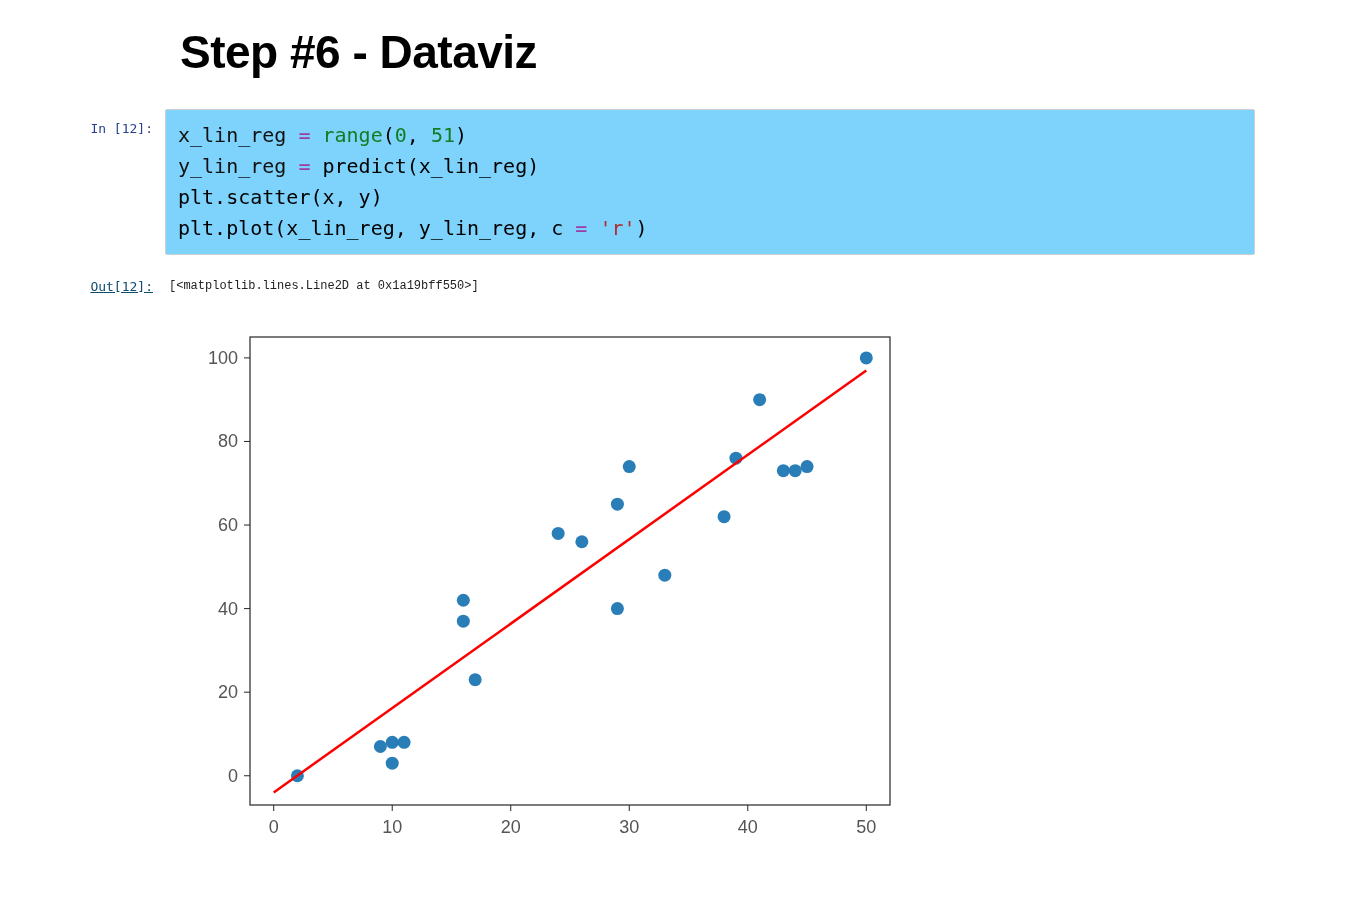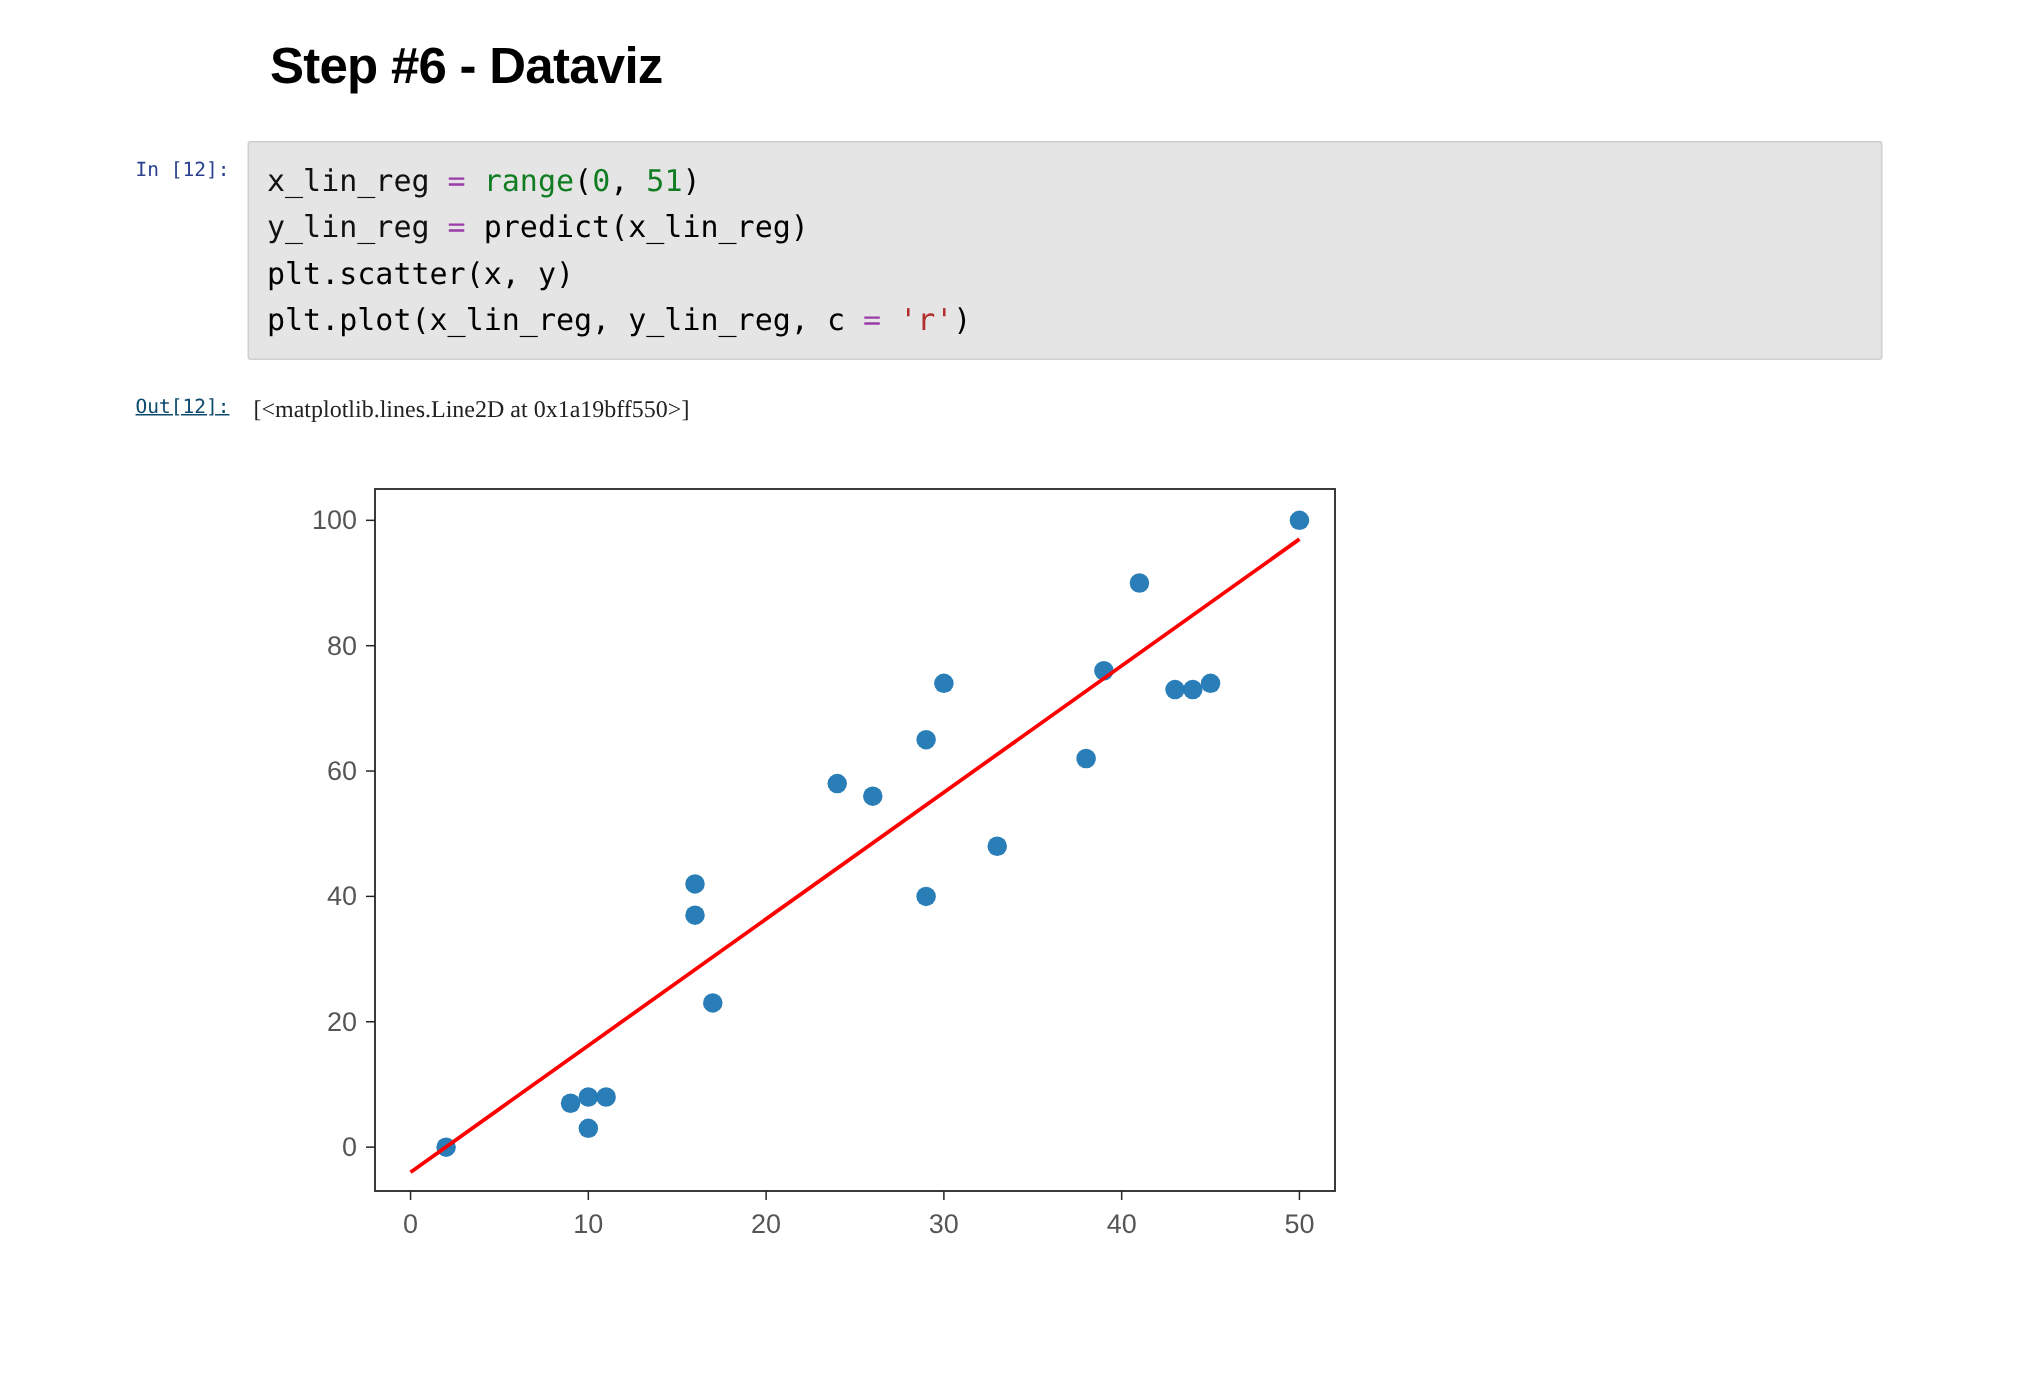--- a/index.html
+++ b/index.html
@@ -7,21 +7,21 @@
       padding: 0;
       font-family: -apple-system, BlinkMacSystemFont, "Helvetica Neue", Arial, sans-serif;
       background: #ffffff;
       color: #000;
     }
     .container {
       width: 1350px;
       padding: 0 0 40px 0;
     }
     .heading {
-      font-size: 34px;
+      font-size: 46px;
       font-weight: 800;
       margin: 25px 0 30px 180px;
       letter-spacing: -0.5px;
     }
     .cell {
       display: flex;
       align-items: flex-start;
       margin-bottom: 12px;
     }
     .prompt {
@@ -32,36 +32,36 @@
       font-size: 13px;
       line-height: 1.5;
       padding-top: 10px;
       box-sizing: border-box;
     }
     .prompt.in { color: #2a3f8f; }
     .prompt.out { color: #0c4a6e; text-decoration: underline; }
     .code-box {
       flex: 1;
       max-width: 1090px;
-      background: #e5e5e5;
+      background: #7dd3fc;
       border: 1px solid #cfcfcf;
       border-radius: 2px;
       padding: 10px 12px;
       font-family: "Menlo", "Consolas", "DejaVu Sans Mono", monospace;
       font-size: 20px;
       line-height: 1.55;
       white-space: pre;
       box-sizing: border-box;
     }
     .out-text {
       flex: 1;
       max-width: 1090px;
       padding: 10px 0 0 4px;
-      font-family: Liberation Serif, serif;
-      font-size: 16px;
+      font-family: Liberation Mono, monospace;
+      font-size: 12px;
       line-height: 1.5;
       color: #222;
     }
     .tok-var { color: #111; }
     .tok-op { color: #9a3da8; }
     .tok-builtin { color: #107d22; }
     .tok-num { color: #107d22; }
     .tok-str { color: #b22d2d; }
     .chart-wrap {
       margin-left: 180px;

